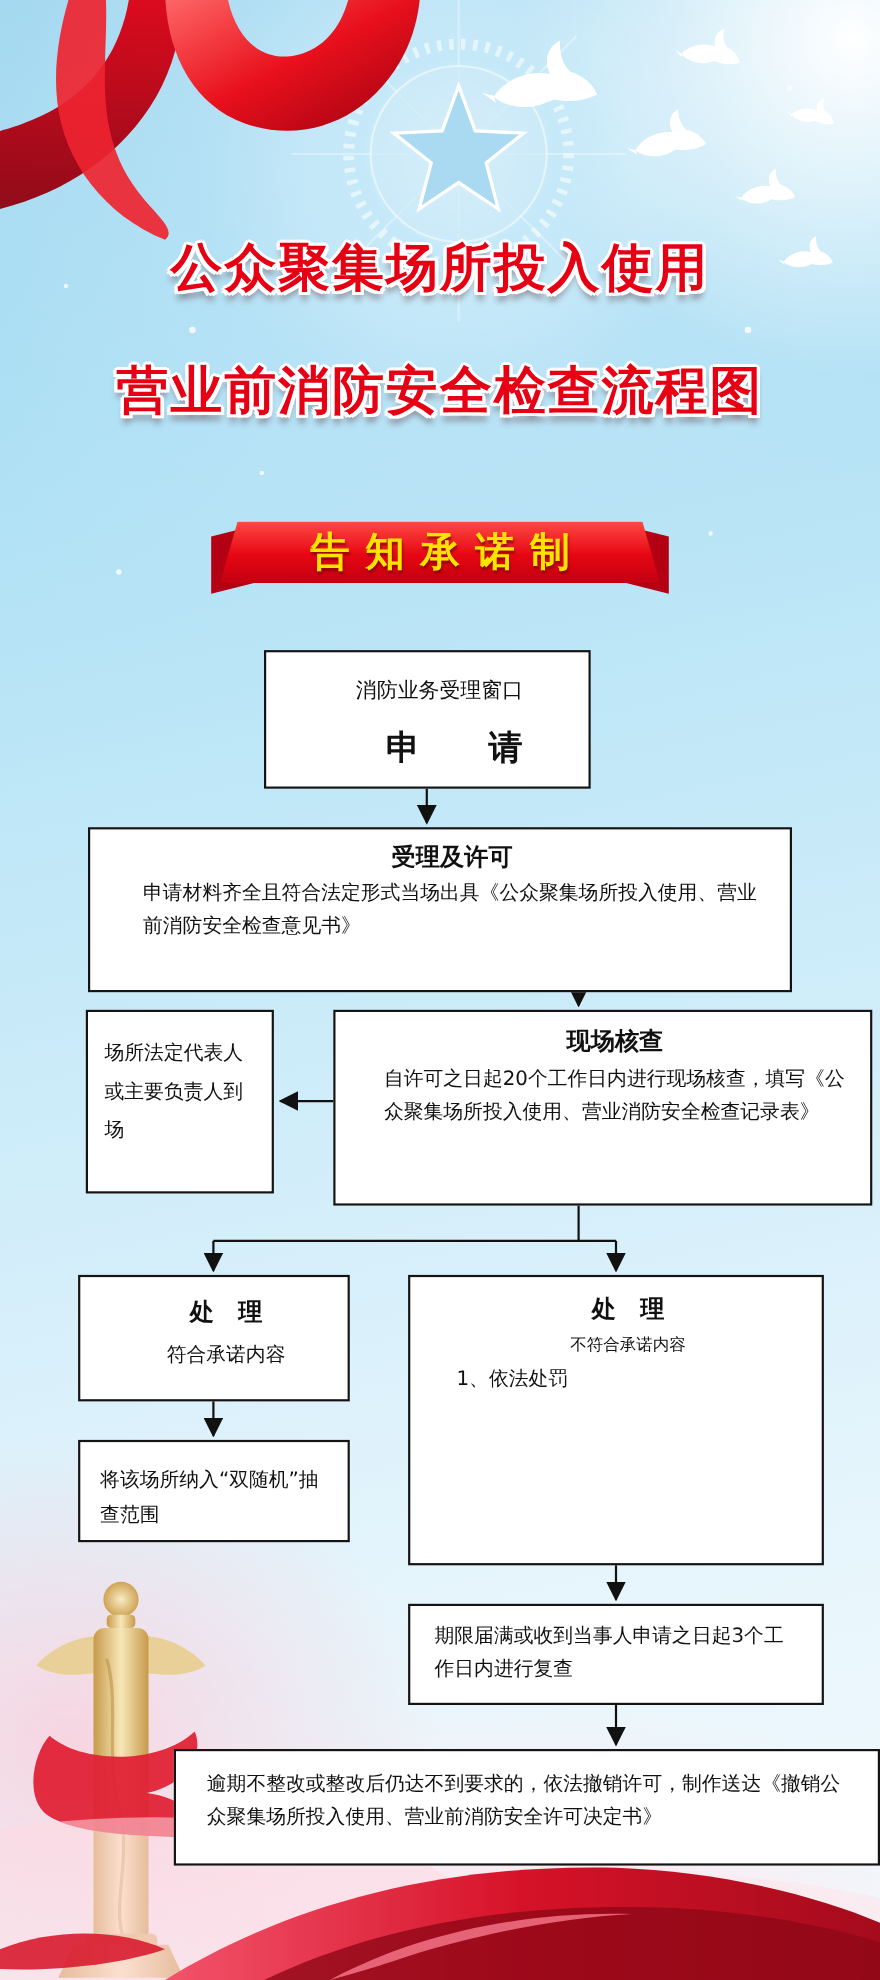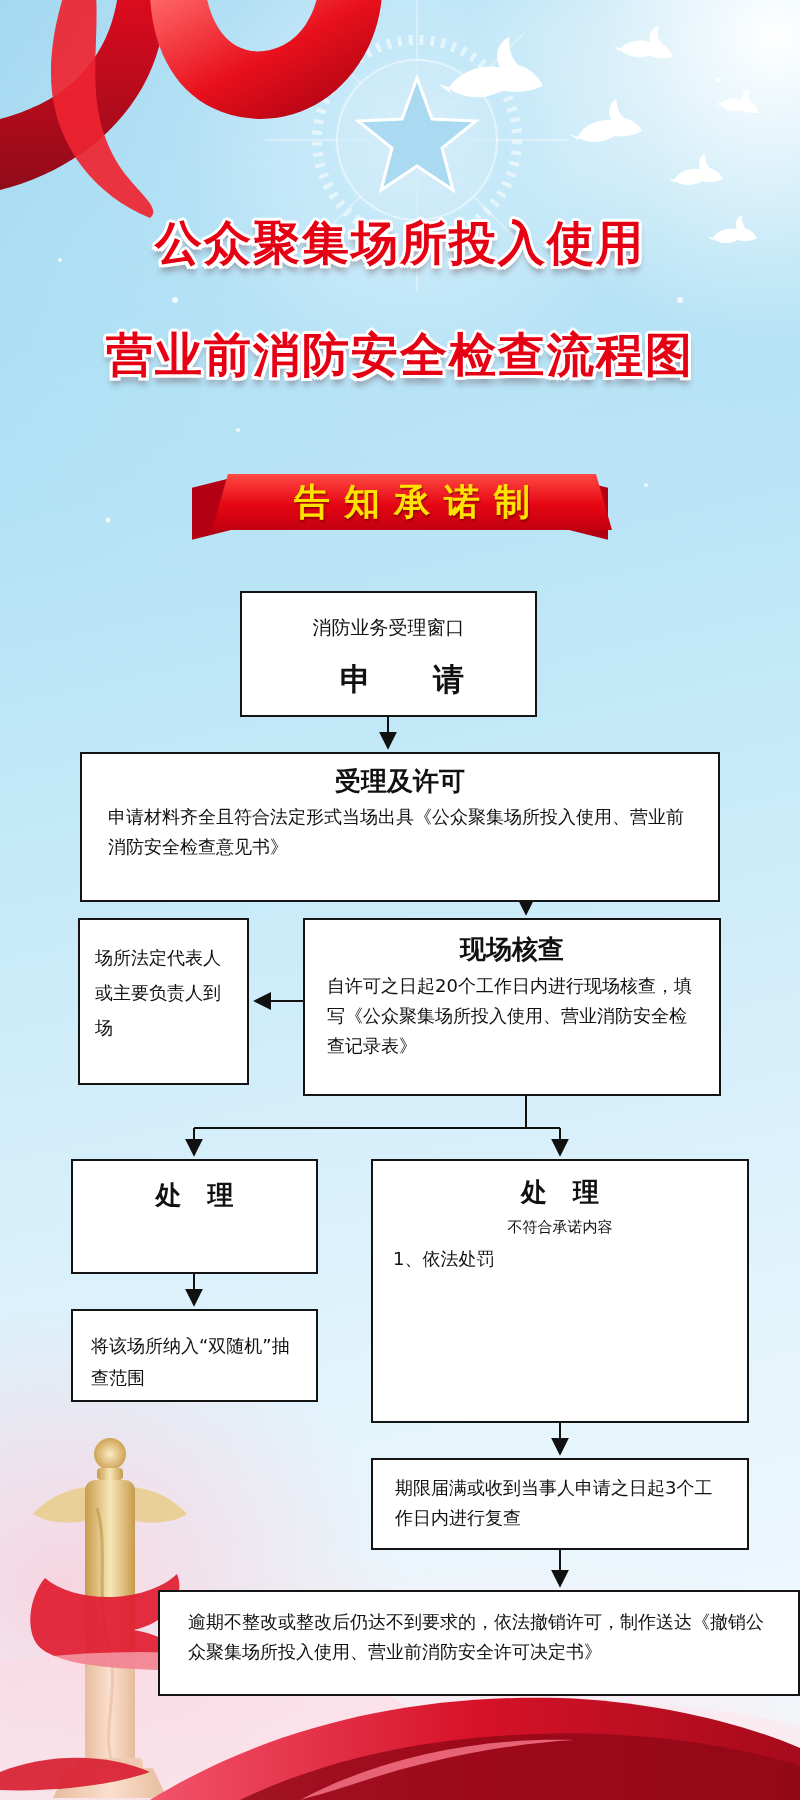--- a/index.html
+++ b/index.html
@@ -32,44 +32,44 @@
   }
   #title1 { top:212px; font-size:47px; }
   #title2 { top:324px; font-size:47px; }
 
   
   .banner { position:absolute; left:200px; top:474px; width:400px; height:58px; z-index:2; }
   .banner .wing { position:absolute; top:8px; width:46px; height:52px; background:#b30013; }
   .banner .wing-l { left:-8px;  transform:skewY(-14deg); }
   .banner .wing-r { right:-8px; transform:skewY(14deg); }
   .banner .band {
-    position:absolute; left:12px; top:0; width:100%; height:56px;
+    position:absolute; left:0; top:0; width:100%; height:56px;
     background:linear-gradient(180deg,#ff4943 0%, #e60613 55%, #c20011 100%);
     clip-path:polygon(16px 0, calc(100% - 16px) 0, 100% 100%, 0 100%);
     display:flex; align-items:center; justify-content:center;
   }
   .banner .band span {
     font-size:36px; font-weight:bold; color:#ffe300; letter-spacing:14px; padding-left:14px;
     text-shadow:1px 2px 2px rgba(110,0,5,.65);
   }
 
   
-  .fbox { position:absolute; background:#fff; border:2px solid #141414; z-index:3; color:#111; }
-  .fbox .bt  { font-weight:bold; font-size:26px; text-align:center; }
+  .fbox { position:absolute; background:#fff; border:2px solid #141414; z-index:3; color:#111;padding-left:22px; }
+  .fbox .bt  { font-weight:bold; font-size:22px; text-align:center; }
   .fbox .sub { font-size:19px; text-align:center; }
   .fbox .bb  { font-size:18px; line-height:1.68; }
 
   #b-apply   { left:240px; top:591px;  width:297px; height:126px; padding-top:22px; }
   #b-apply .bt { font-size:31px; margin-top:18px;margin-left:27px; }
 
   #b-accept  { left:80px;  top:752px;  width:640px; height:150px; }
   #b-accept .bt { margin-top:10px; }
   #b-accept .bb { padding:3px 26px 0; text-align:left; }
 
-  #b-site    { left:303px; top:918px;  width:418px; height:178px; }
+  #b-site    { left:303px; top:918px;  width:490px; height:178px; }
   #b-site .bt { margin-top:12px; }
   #b-site .bb { padding:4px 22px 0; text-align:left; }
 
   #b-rep     { left:78px;  top:918px;  width:171px; height:167px; padding:20px 15px; }
   #b-rep .bb { line-height:1.95; }
 
   #b-pass    { left:71px;  top:1159px; width:247px; height:115px; }
   #b-pass .bt { margin-top:17px; }
   #b-pass .bb { text-align:center; margin-top:9px; }
 
@@ -203,20 +203,21 @@
     <div class="bt">现场核查</div>
     <div class="bb">自许可之日起20个工作日内进行现场核查，填写《公众聚集场所投入使用、营业消防安全检查记录表》</div>
   </div>
 
   <div class="fbox" id="b-rep">
     <div class="bb">场所法定代表人或主要负责人到场</div>
   </div>
 
   <div class="fbox" id="b-pass">
     <div class="bt">处　理</div>
+    <div class="bb">符合承诺内容</div>
   </div>
 
   <div class="fbox" id="b-fail">
     <div class="bt">处　理</div>
     <div class="sub">不符合承诺内容</div>
     <div class="items">
       <span class="bb">1、依法处罚</span>
     </div>
   </div>
 

